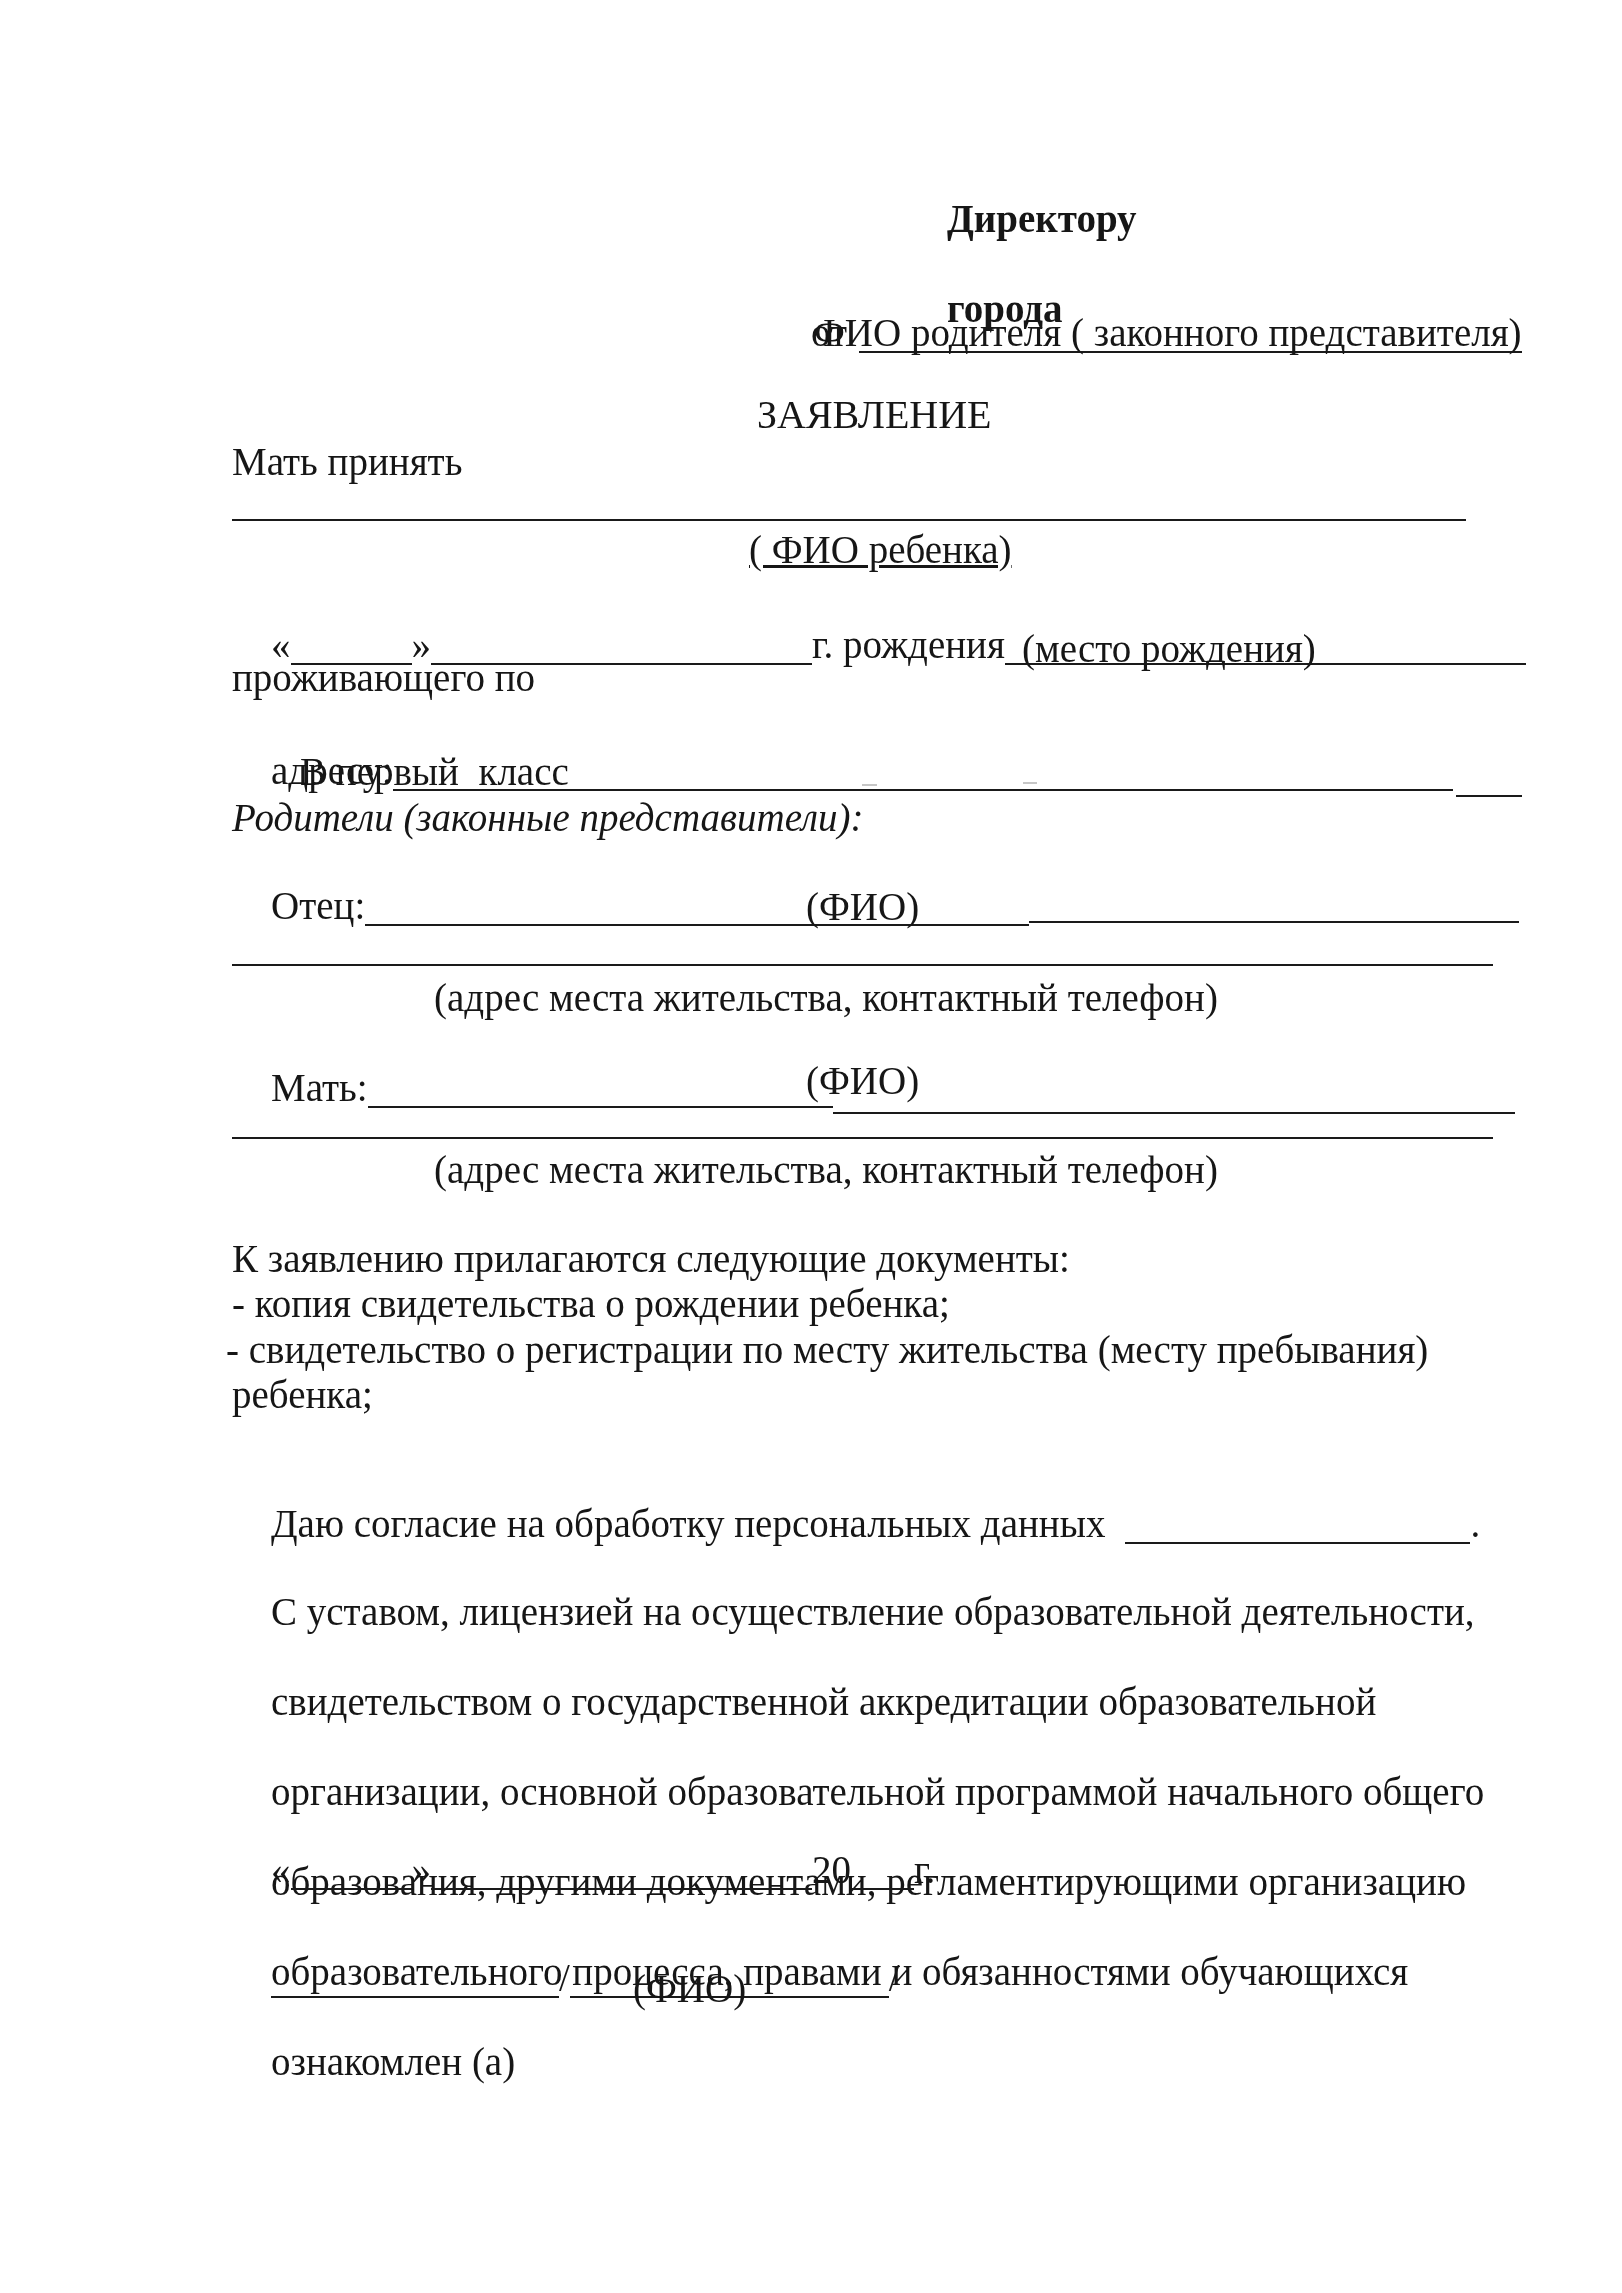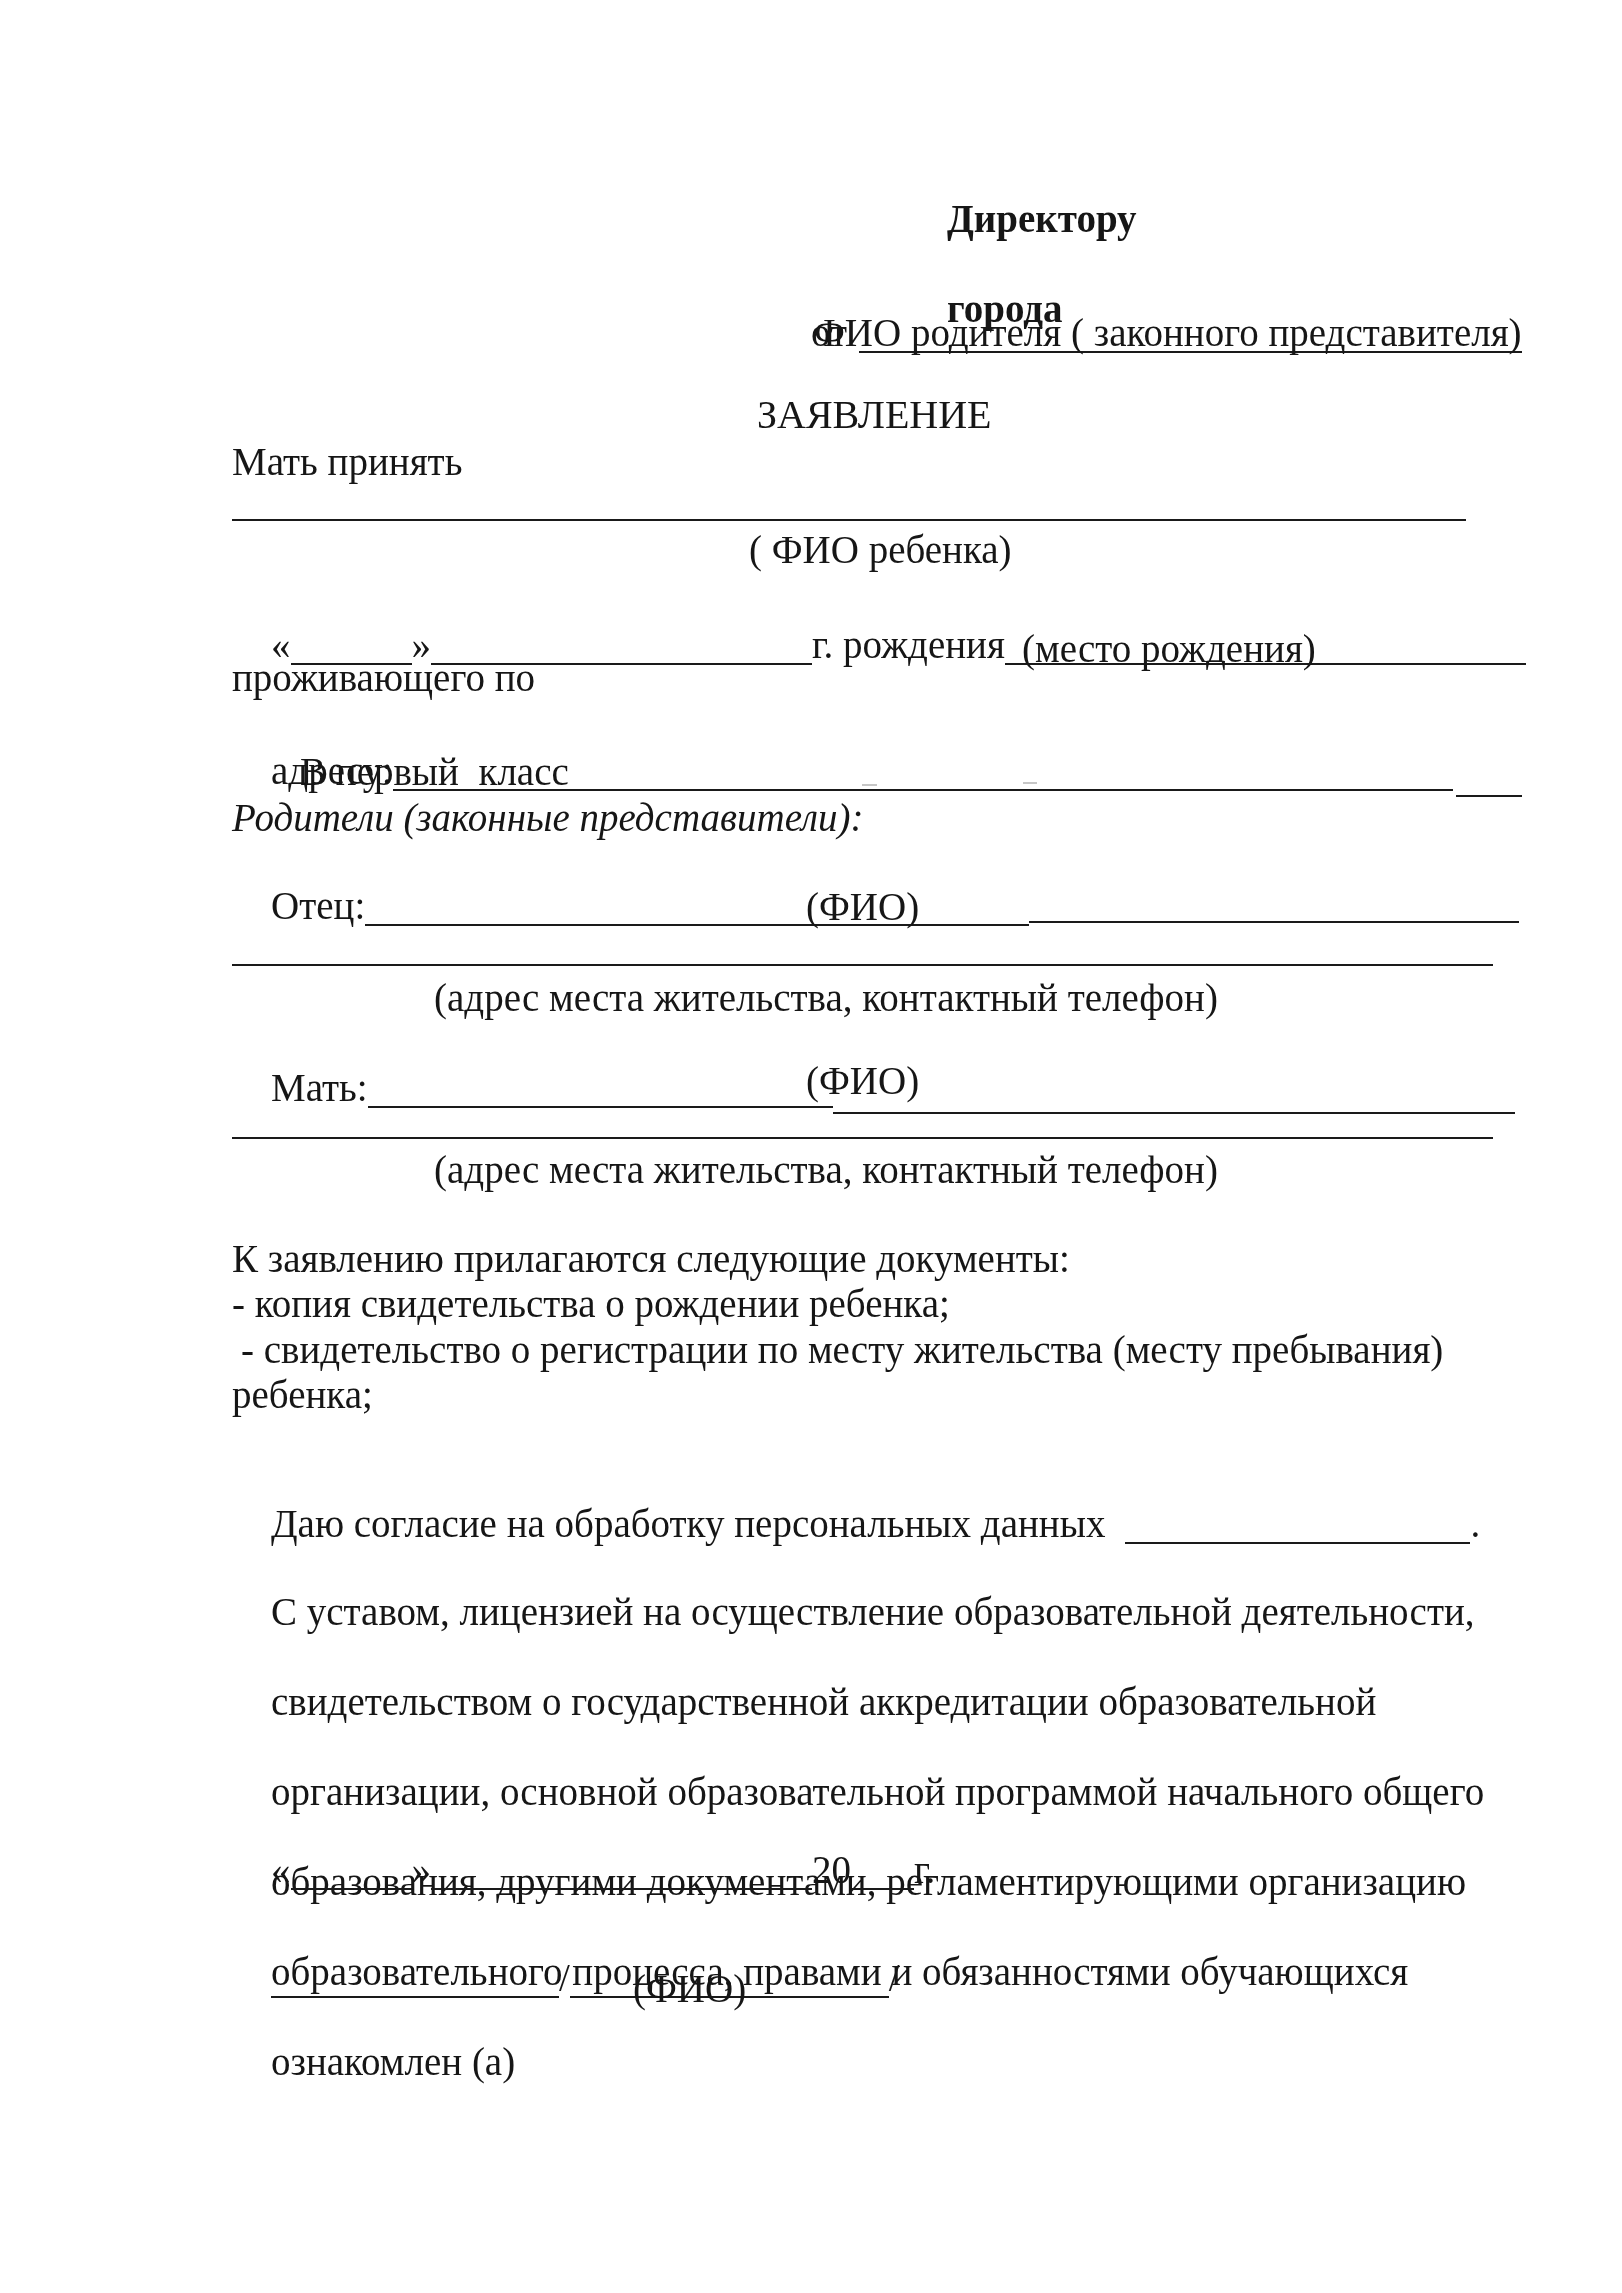--- a/index.html
+++ b/index.html
@@ -53,21 +53,21 @@
   <div class="ln" style="left:772px;top:265px;">
     <span>от</span><span class="b" style="width:663px;margin-left:11.6px;"></span>
   </div>
   <div class="ln" style="left:814px;top:310px;">ФИО родителя ( законного представителя)</div>
 
   <div class="ln" style="left:757px;top:392px;font-size:40px;">ЗАЯВЛЕНИЕ</div>
 
   <div class="ln" style="left:232px;top:439px;">Мать принять</div>
 
   <div class="rule" style="left:232px;top:519px;width:1234px;"></div>
-  <div class="ln" style="left:749px;top:527px;">( ФИО ребенка)</div>
+  <div class="ln" style="left:749px;top:527px;text-decoration:underline;">( ФИО ребенка)</div>
 
   <div class="ln" style="left:232px;top:577px;">
     <span>«</span><span class="b" style="width:121px;"></span><span>»</span><span class="b" style="width:381px;"></span><span>г. рождения</span><span class="b" style="width:521px;"></span>
   </div>
   <div class="ln" style="left:1022px;top:626px;">(место рождения)</div>
 
   <div class="ln" style="left:232px;top:655px;">проживающего по</div>
   <div class="ln" style="left:232px;top:703px;">
     <span>адресу:</span><span class="b" style="width:1060px;"></span><span class="b b-dn" style="width:66px;margin-left:3.9px;"></span>
   </div>
@@ -89,21 +89,21 @@
   <div class="ln" style="left:232px;top:1020px;">
     <span>Мать:</span><span class="b" style="width:465px;"></span><span class="b b-dn" style="width:682px;"></span>
   </div>
   <div class="ln" style="left:806px;top:1058px;">(ФИО)</div>
 
   <div class="rule" style="left:232px;top:1137px;width:1261px;"></div>
   <div class="ln" style="left:434px;top:1147px;">(адрес места жительства, контактный телефон)</div>
 
   <div class="ln" style="left:232px;top:1236px;">К заявлению прилагаются следующие документы:</div>
   <div class="ln" style="left:232px;top:1281px;">- копия свидетельства о рождении ребенка;</div>
-  <div class="ln" style="left:241px;top:1327px;">- свидетельство о регистрации по месту жительства (месту пребывания)</div>
+  <div class="ln" style="left:226px;top:1327px;">- свидетельство о регистрации по месту жительства (месту пребывания)</div>
   <div class="ln" style="left:232px;top:1372px;">ребенка;</div>
 
   <div class="ln" style="left:232px;top:1456px;">
     <span>Даю согласие на обработку персональных данных</span><span class="b" style="width:345px;margin-left:20px;"></span><span>.</span>
   </div>
 
   <div class="ln" style="left:232px;top:1544px;">
     <span>С уставом, лицензией на осуществление образовательной деятельности,</span><br>
     <span>свидетельством о государственной аккредитации образовательной</span><br>
     <span>организации, основной образовательной программой начального общего</span><br>

